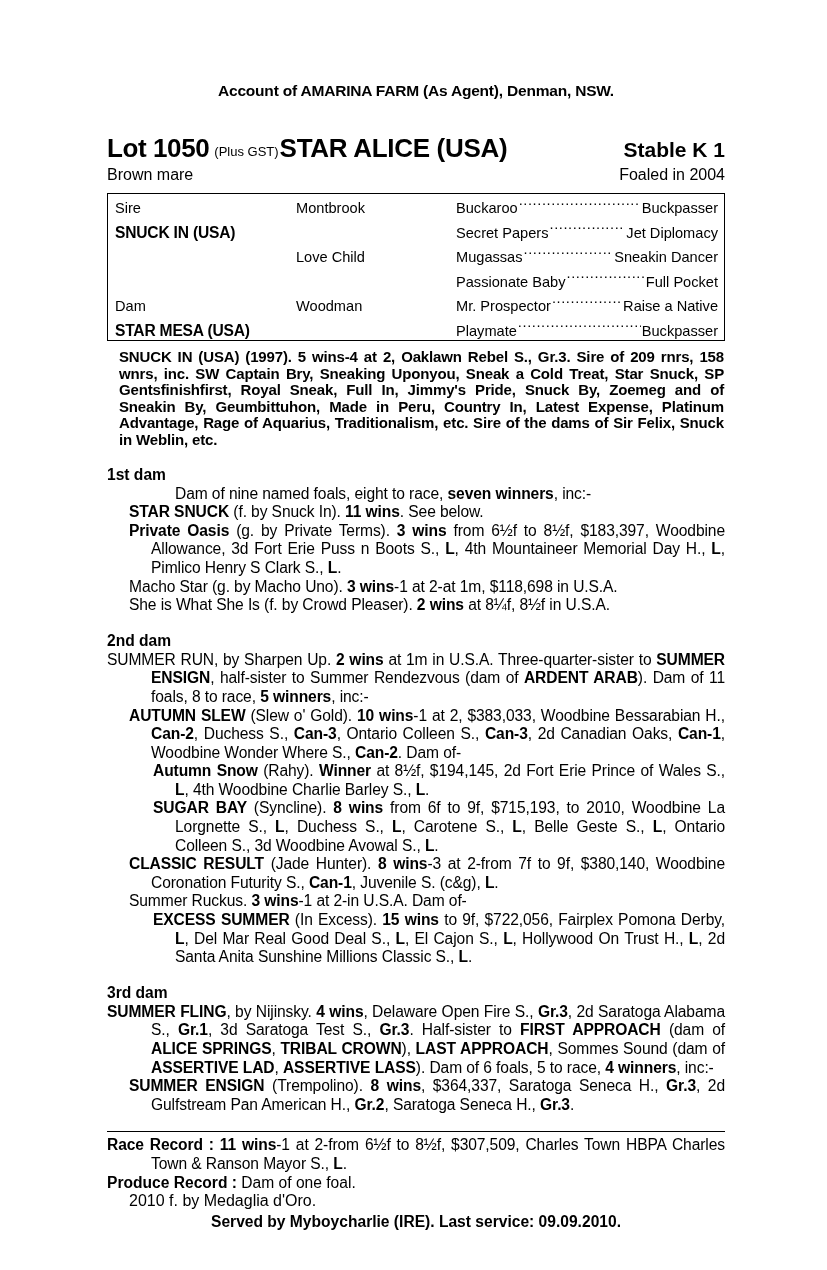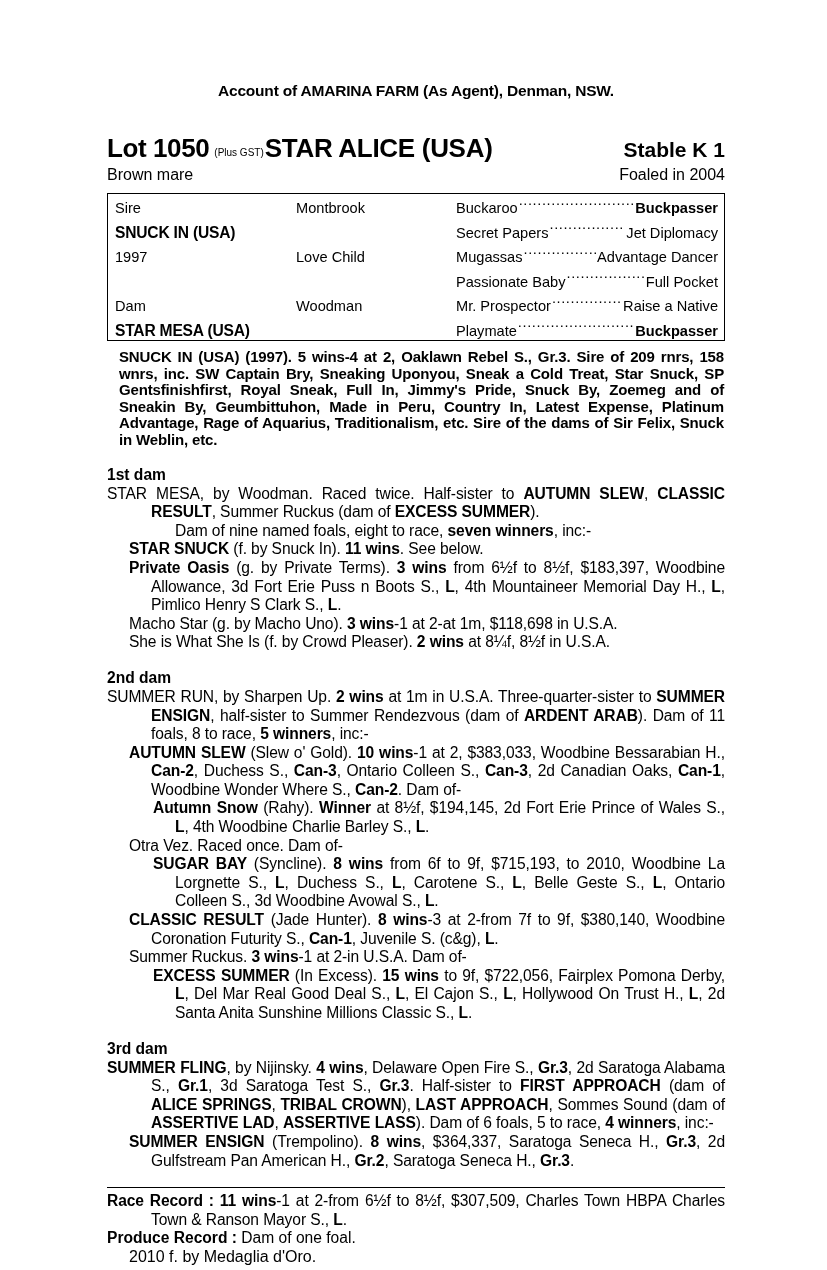--- a/index.html
+++ b/index.html
@@ -47,21 +47,21 @@
   .title-left {
     display: flex;
     align-items: baseline;
   }
   .lot {
     font-size: 26px;
     font-weight: bold;
     letter-spacing: -0.4px;
   }
   .gst {
-    font-size: 10px;
+    font-size: 13px;
     font-weight: normal;
     padding: 0 1px 0 5px;
     position: relative;
     top: -1px;
   }
   .horse-name {
     font-size: 26px;
     font-weight: bold;
     letter-spacing: -0.3px;
   }
@@ -91,21 +91,21 @@
   .ped-row {
     position: absolute;
     left: 0;
     right: 0;
     height: 24.5px;
     line-height: 24.5px;
   }
   .ped-c1 { position: absolute; left: 7px;  width: 180px; white-space: nowrap; }
   .ped-c2 { position: absolute; left: 188px; width: 165px; white-space: nowrap; }
   .ped-c3 { position: absolute; left: 348px; right: 6px; }
-  .b { font-weight: bold; }
+  .b { font-weight: normal; }
   .nm { font-size: 15.6px; font-weight: bold; letter-spacing: -0.2px; }
 
   .leader {
     display: flex;
     align-items: baseline;
     width: 100%;
     white-space: nowrap;
   }
   .leader .lf { flex: 0 0 auto; }
   .leader .dots {
@@ -227,27 +227,26 @@
           <div class="ped-c2"></div>
           <div class="ped-c3">
             <div class="leader">
               <span class="lf">Secret Papers</span>
               <span class="dots"></span>
               <span class="rt">Jet Diplomacy</span>
             </div>
           </div>
         </div>
         <div class="ped-row" style="top: 51px;">
-          <div class="ped-c1">1997</div>
           <div class="ped-c2">Love Child</div>
           <div class="ped-c3">
             <div class="leader">
               <span class="lf">Mugassas</span>
               <span class="dots"></span>
-              <span class="rt">Advantage Dancer</span>
+              <span class="rt">Sneakin Dancer</span>
             </div>
           </div>
         </div>
         <div class="ped-row" style="top: 75.5px;">
           <div class="ped-c1"></div>
           <div class="ped-c2"></div>
           <div class="ped-c3">
             <div class="leader">
               <span class="lf">Passionate Baby</span>
               <span class="dots"></span>
@@ -277,33 +276,31 @@
             </div>
           </div>
         </div>
       </div>
 
     <div class="sire-para">SNUCK IN (USA) (1997). 5 wins-4 at 2, Oaklawn Rebel S., Gr.3. Sire of 209 rnrs, 158 wnrs, inc. SW Captain Bry, Sneaking Uponyou, Sneak a Cold Treat, Star Snuck, SP Gentsfinishfirst, Royal Sneak, Full In, Jimmy's Pride, Snuck By, Zoemeg and of Sneakin By, Geumbittuhon, Made in Peru, Country In, Latest Expense, Platinum Advantage, Rage of Aquarius, Traditionalism, etc. Sire of the dams of Sir Felix, Snuck in Weblin, etc.</div>
 
     <div id="dam-sections">
         <div class="dam-head">1st dam</div>
         <div class="blk">
-          <p class="lvl0i">STAR MESA, by Woodman. Raced twice. Half-sister to <b>AUTUMN SLEW</b>, <b>CLASSIC RESULT</b>, Summer Ruckus (dam of <b>EXCESS SUMMER</b>).</p>
           <p class="lvl3">Dam of nine named foals, eight to race, <b>seven winners</b>, inc:-</p>
           <p class="lvl1"><b>STAR SNUCK</b> (f. by Snuck In). <b>11 wins</b>. See below.</p>
           <p class="lvl1"><b>Private Oasis</b> (g. by Private Terms). <b>3 wins</b> from 6½f to 8½f, $183,397, Woodbine Allowance, 3d Fort Erie Puss n Boots S., <b>L</b>, 4th Mountaineer Memorial Day H., <b>L</b>, Pimlico Henry S Clark S., <b>L</b>.</p>
           <p class="plain">Macho Star (g. by Macho Uno). <b>3 wins</b>-1 at 2-at 1m, $118,698 in U.S.A.</p>
           <p class="plain">She is What She Is (f. by Crowd Pleaser). <b>2 wins</b> at 8¼f, 8½f in U.S.A.</p>
         </div>
         <div class="dam-head">2nd dam</div>
         <div class="blk">
           <p class="lvl0i">SUMMER RUN, by Sharpen Up. <b>2 wins</b> at 1m in U.S.A. Three-quarter-sister to <b>SUMMER ENSIGN</b>, half-sister to Summer Rendezvous (dam of <b>ARDENT ARAB</b>). Dam of 11 foals, 8 to race, <b>5 winners</b>, inc:-</p>
           <p class="lvl1"><b>AUTUMN SLEW</b> (Slew o' Gold). <b>10 wins</b>-1 at 2, $383,033, Woodbine Bessarabian H., <b>Can-2</b>, Duchess S., <b>Can-3</b>, Ontario Colleen S., <b>Can-3</b>, 2d Canadian Oaks, <b>Can-1</b>, Woodbine Wonder Where S., <b>Can-2</b>. Dam of-</p>
           <p class="lvl2"><b>Autumn Snow</b> (Rahy). <b>Winner</b> at 8½f, $194,145, 2d Fort Erie Prince of Wales S., <b>L</b>, 4th Woodbine Charlie Barley S., <b>L</b>.</p>
-          <p class="plain">Otra Vez. Raced once. Dam of-</p>
           <p class="lvl2"><b>SUGAR BAY</b> (Syncline). <b>8 wins</b> from 6f to 9f, $715,193, to 2010, Woodbine La Lorgnette S., <b>L</b>, Duchess S., <b>L</b>, Carotene S., <b>L</b>, Belle Geste S., <b>L</b>, Ontario Colleen S., 3d Woodbine Avowal S., <b>L</b>.</p>
           <p class="lvl1"><b>CLASSIC RESULT</b> (Jade Hunter). <b>8 wins</b>-3 at 2-from 7f to 9f, $380,140, Woodbine Coronation Futurity S., <b>Can-1</b>, Juvenile S. (c&amp;g), <b>L</b>.</p>
           <p class="plain">Summer Ruckus. <b>3 wins</b>-1 at 2-in U.S.A. Dam of-</p>
           <p class="lvl2"><b>EXCESS SUMMER</b> (In Excess). <b>15 wins</b> to 9f, $722,056, Fairplex Pomona Derby, <b>L</b>, Del Mar Real Good Deal S., <b>L</b>, El Cajon S., <b>L</b>, Hollywood On Trust H., <b>L</b>, 2d Santa Anita Sunshine Millions Classic S., <b>L</b>.</p>
         </div>
         <div class="dam-head">3rd dam</div>
         <div class="blk">
           <p class="lvl0i"><b>SUMMER FLING</b>, by Nijinsky. <b>4 wins</b>, Delaware Open Fire S., <b>Gr.3</b>, 2d Saratoga Alabama S., <b>Gr.1</b>, 3d Saratoga Test S., <b>Gr.3</b>. Half-sister to <b>FIRST APPROACH</b> (dam of <b>ALICE SPRINGS</b>, <b>TRIBAL CROWN</b>), <b>LAST APPROACH</b>, Sommes Sound (dam of <b>ASSERTIVE LAD</b>, <b>ASSERTIVE LASS</b>). Dam of 6 foals, 5 to race, <b>4 winners</b>, inc:-</p>
           <p class="lvl1"><b>SUMMER ENSIGN</b> (Trempolino). <b>8 wins</b>, $364,337, Saratoga Seneca H., <b>Gr.3</b>, 2d Gulfstream Pan American H., <b>Gr.2</b>, Saratoga Seneca H., <b>Gr.3</b>.</p>
         </div>

